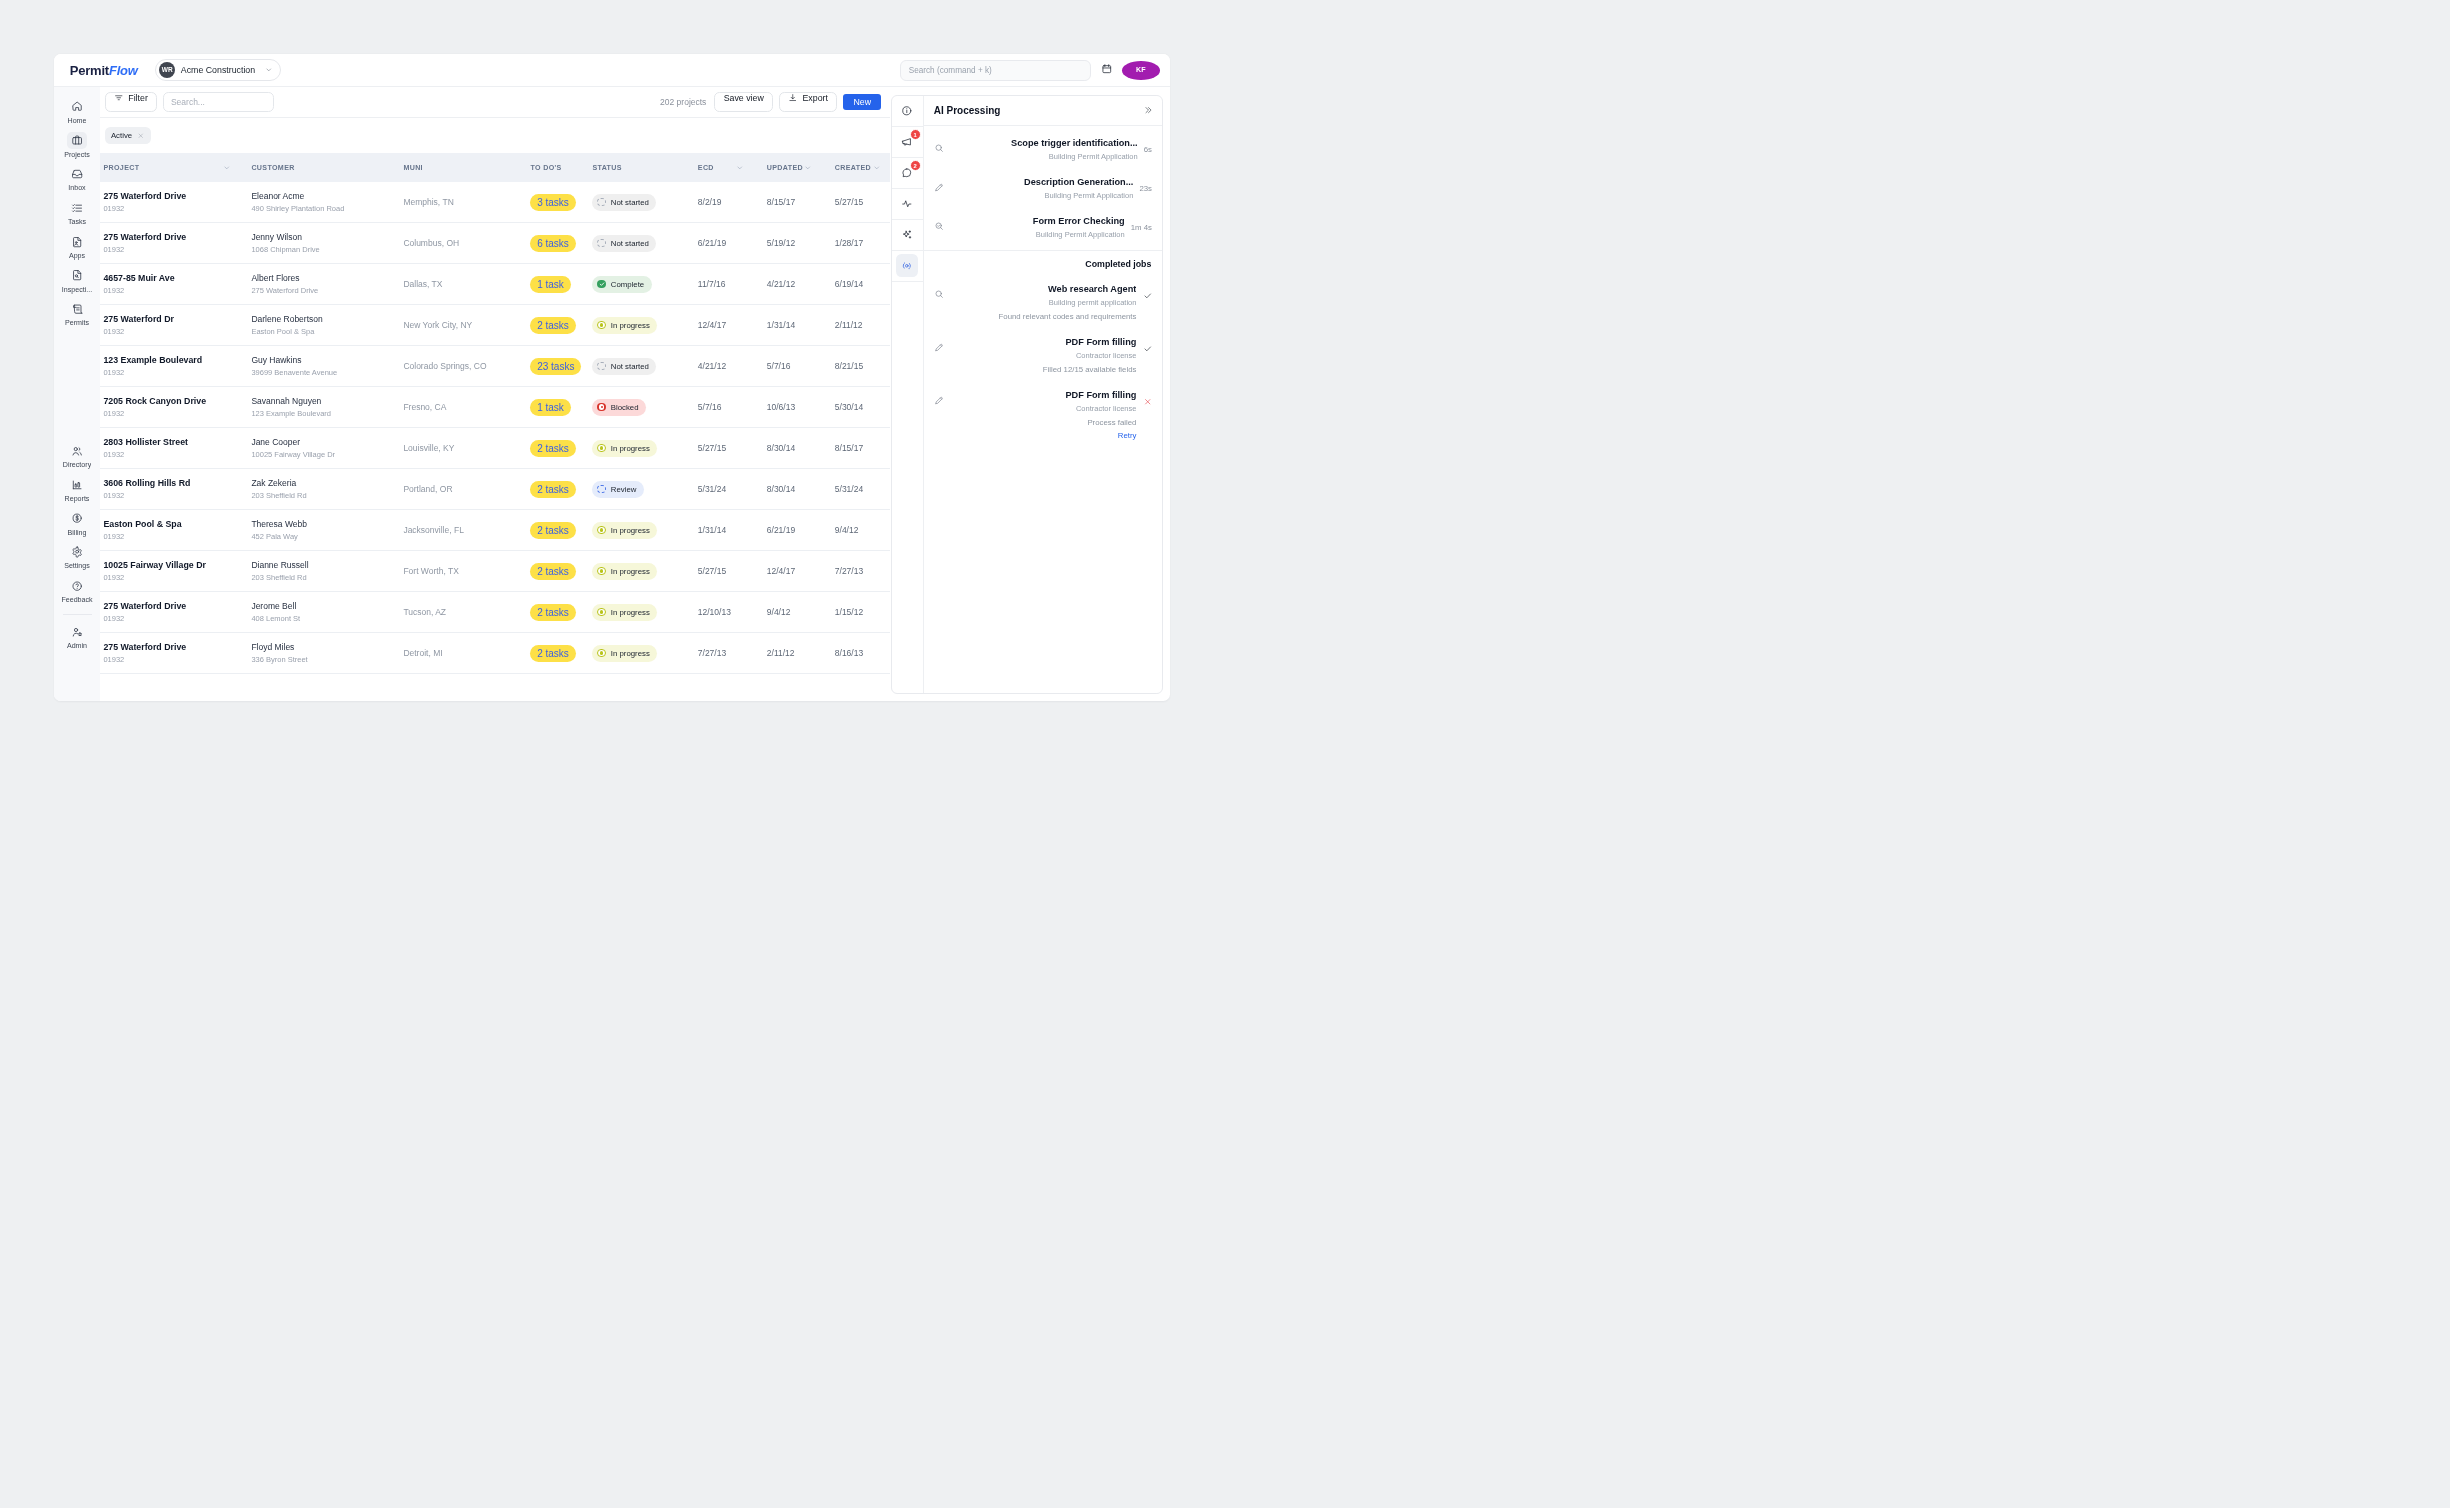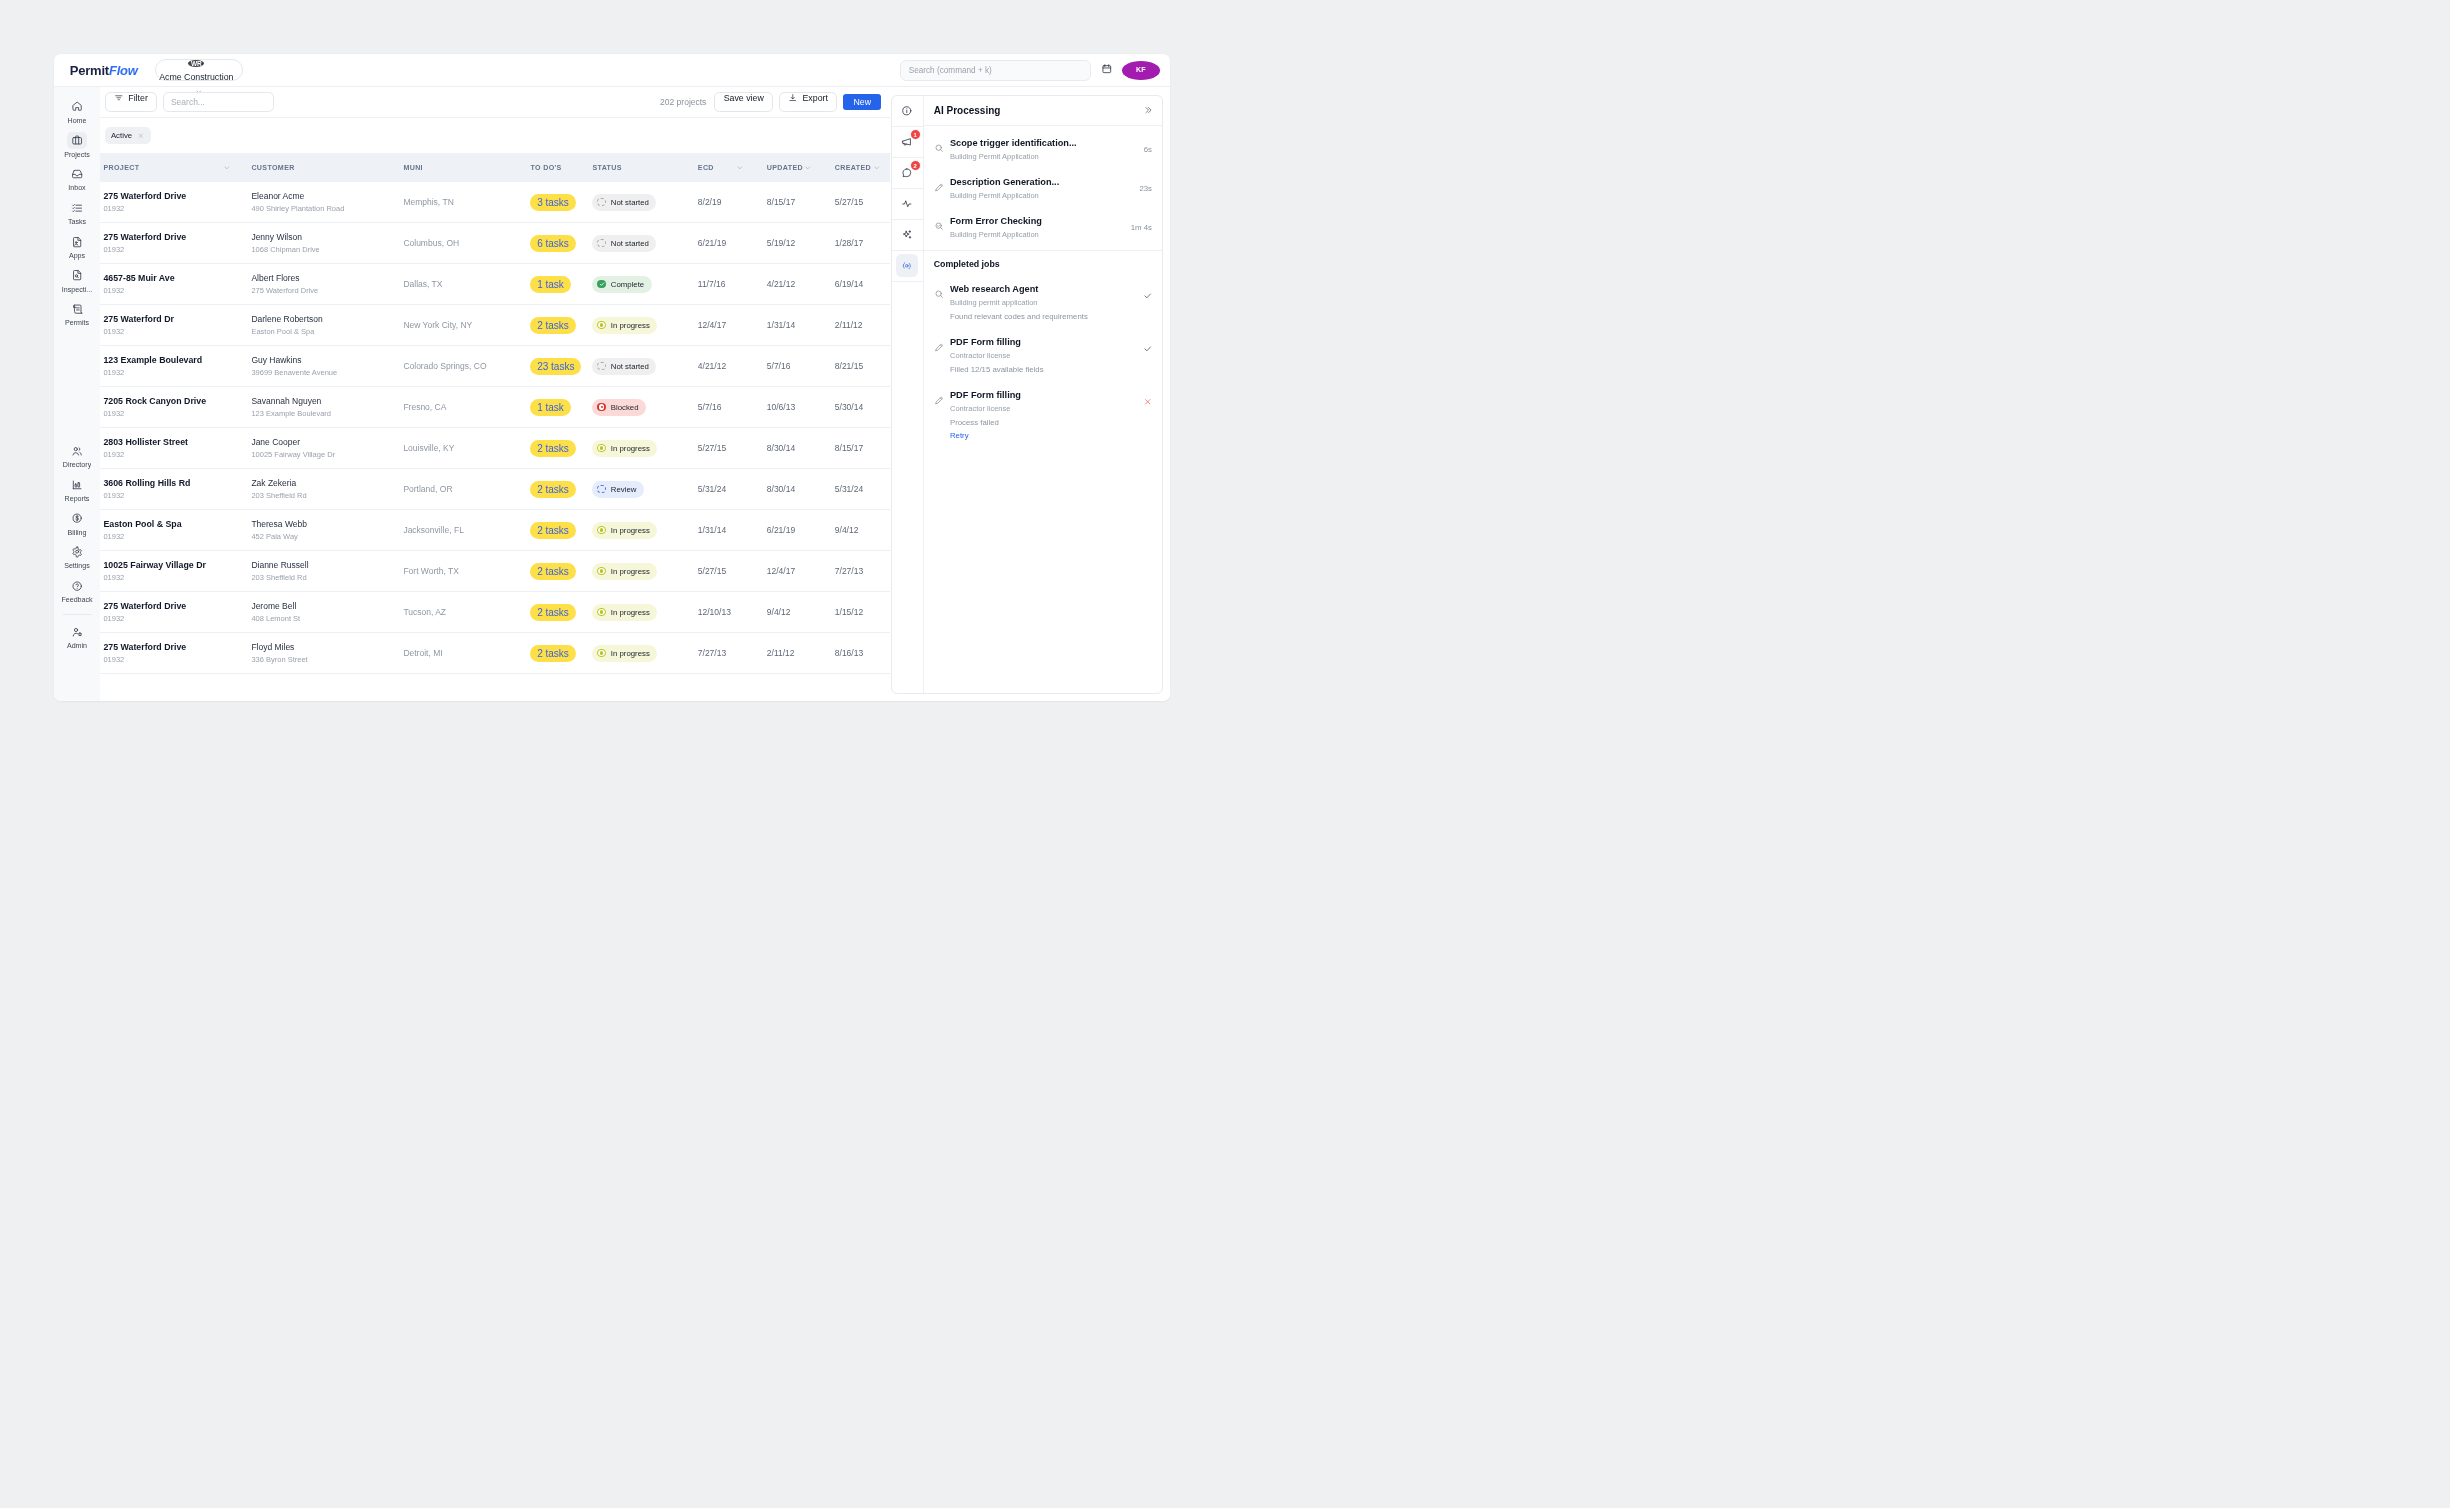--- a/index.html
+++ b/index.html
@@ -8,21 +8,21 @@
   .page { position:relative; width:1225px; height:754px; background:#eef0f2; overflow:hidden; }
   .card { position:absolute; left:54px; top:54px; width:1116px; height:647px; background:#fff;
           border-radius:6.8px; overflow:hidden; box-shadow:0 0.7px 2px rgba(16,24,40,.05); }
 
   
   .hdr { height:33px; border-bottom:0.7px solid #edeff2; display:flex; align-items:center; padding:0 10.2px 0 15.7px; background:#fff; }
   .logo { font-size:13px; font-weight:800; letter-spacing:-0.2px; white-space:nowrap; }
   .logo .p1 { color:#1a2142; }
   .logo .p2 { color:#2e6df6; font-style:italic; }
   .company { margin-left:17.7px; height:22px; border:0.7px solid #e5e7eb; border-radius:11px;
-             display:flex; align-items:center; padding:0 8.2px 0 2.7px; gap:5.4px; background:#fff; cursor:pointer;flex-direction:column; }
+             display:flex; align-items:center; padding:0 8.2px 0 2.7px; gap:5.4px; background:#fff; cursor:pointer; }
   .company .av { width:16.3px; height:16.3px; border-radius:50%; background:#40454f; color:#fff;
                  font-size:6.5px; font-weight:700; display:flex; align-items:center; justify-content:center; }
   .company .nm { font-size:8.8px; font-weight:500; color:#18202b; }
   .company .chev { color:#5f6673; display:flex; margin-left:4.1px; }
   .hdr-right { margin-left:auto; display:flex; align-items:center; gap:9.5px; }
   .gsearch { width:191px; height:21px; background:#f9fafb; border:0.7px solid #e8eaee; border-radius:6.1px;
              font-size:8.2px; color:#3a4150; padding:0 7.5px; outline:none; font-family:inherit; }
   .gsearch::placeholder { color:#9aa2ad; }
   .icon-btn { background:none; border:none; color:#242b36; display:flex; cursor:pointer; }
   .user-av { width:38px; height:19px; border-radius:50%; background:#a21caf; color:#fff; font-size:7.1px;
@@ -108,21 +108,21 @@
           border:0.7px solid #e8eaee; border-radius:6.1px; display:flex; overflow:hidden; }
   .strip { width:32px; border-right:0.7px solid #edeff2; display:flex; flex-direction:column; flex:none; }
   .scell { height:31px; border-bottom:0.7px solid #edeff2; display:flex; align-items:center; justify-content:center; position:relative; cursor:pointer; color:#242b36; }
   .scell .abg { position:absolute; inset:3.4px 4.1px; background:#edf0f5; border-radius:5.4px; }
   .scell.active { color:#3565e3; }
   .scell .ic { position:relative; display:flex; }
   .badge { position:absolute; top:2.7px; right:2px; min-width:11px; height:11px; border-radius:6.1px; background:#ee4444;
            border:1px solid #fff; color:#fff; font-size:5.8px; font-weight:700; display:flex; align-items:center; justify-content:center; padding:0 2px; }
   .stripfill { flex:1; }
 
-  .panel { flex:1; display:flex; flex-direction:column; min-width:0; }
+  .panel { flex:1; display:flex; flex-direction:column; min-width:0;text-align:right; }
   .phead { height:30px; border-bottom:0.7px solid #edeff2; display:flex; align-items:center; justify-content:space-between; padding:0 8.8px 0 10.2px; flex:none; }
   .phead .t { font-size:10px; font-weight:700; color:#0d1321; }
   .phead .collapse { color:#40474f; display:flex; cursor:pointer; }
   .jobs { padding:4.8px 9.5px 0 10.2px; }
   .job { display:flex; gap:6.1px; padding:8.2px 0 7.5px; }
   .job .jic { color:#7c838e; display:flex; padding-top:4.8px; flex:none; }
   .job .jbody { flex:1; min-width:0; }
   .job .jt { font-size:9.2px; font-weight:600; color:#111827; line-height:1.3; white-space:nowrap; overflow:hidden; text-overflow:ellipsis; }
   .job .js { font-size:7.5px; color:#98a0ab; margin-top:2px; }
   .job .jtime { font-size:7.8px; color:#8b929d; align-self:center; flex:none; }

